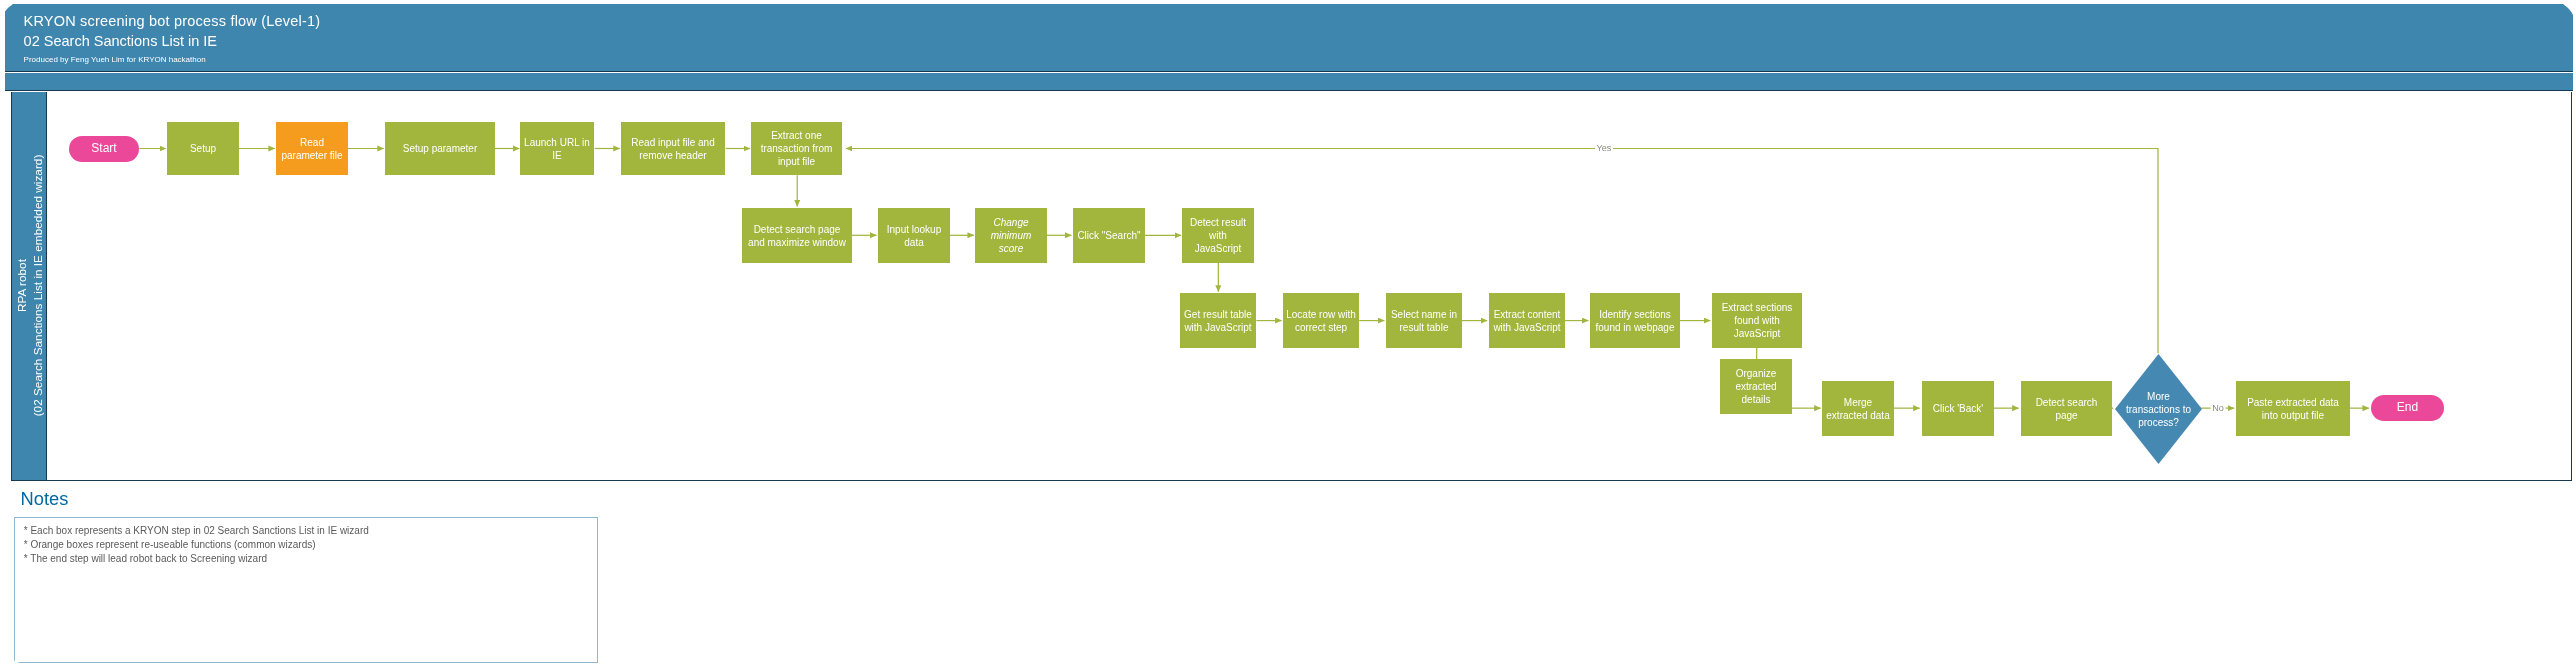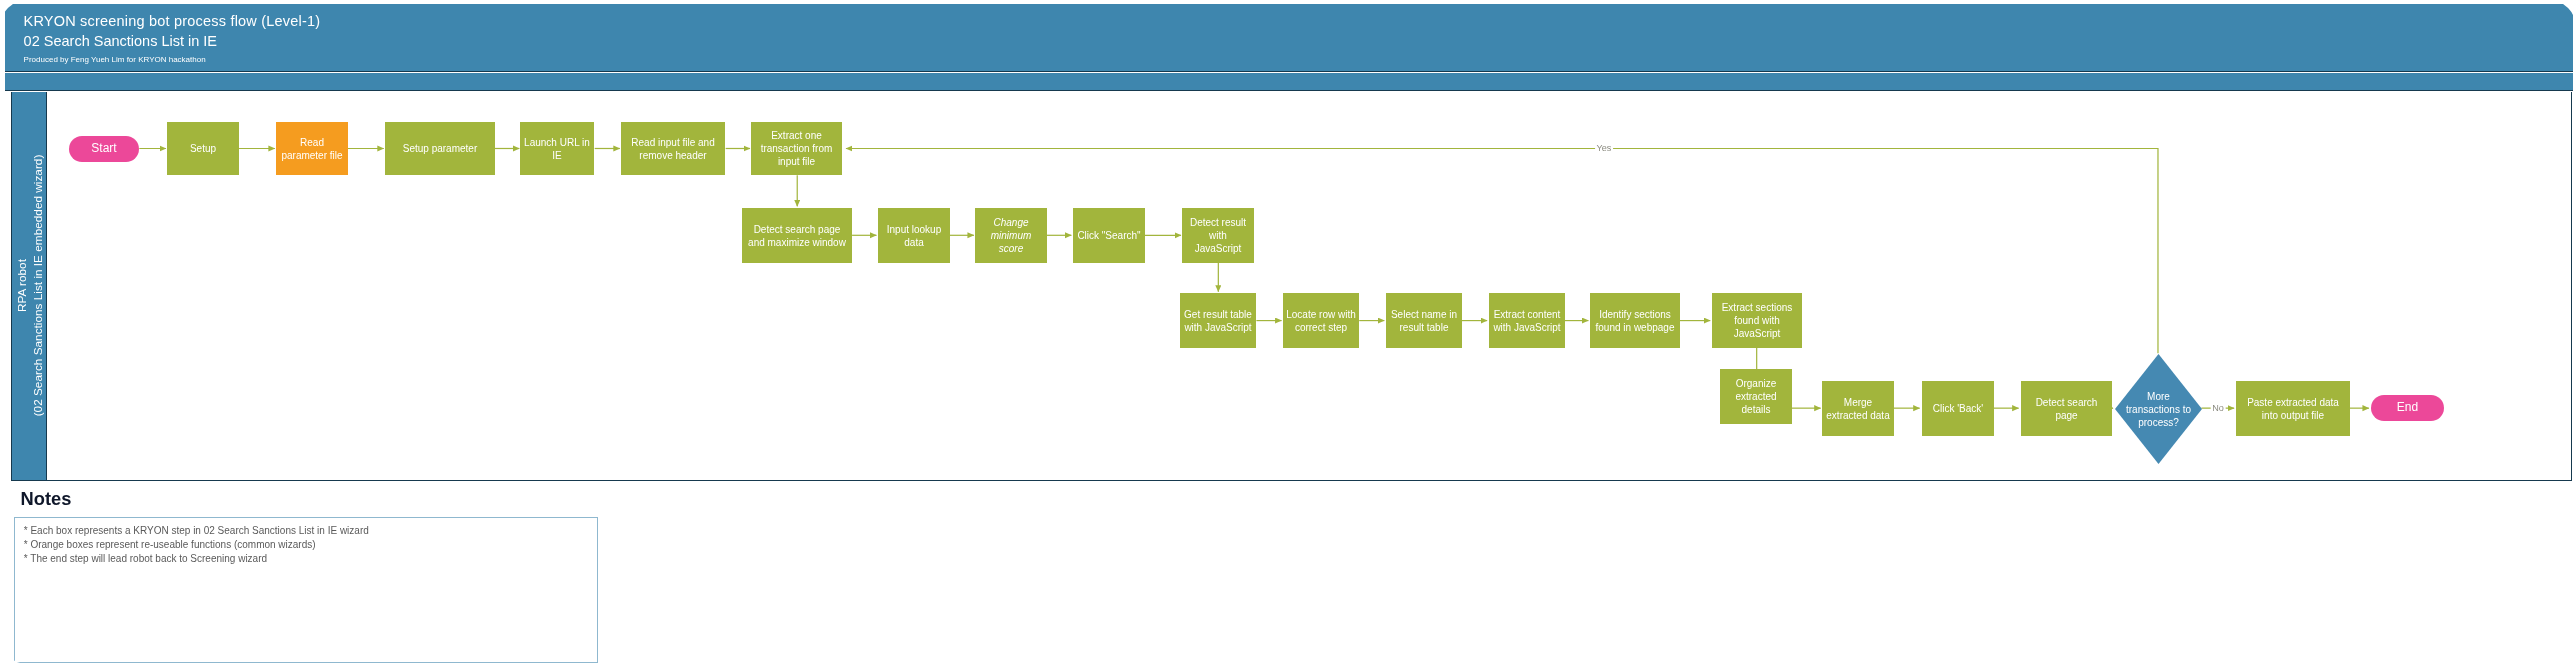--- a/index.html
+++ b/index.html
@@ -48,21 +48,21 @@
     clip-path:polygon(50% 0,100% 50%,50% 100%,0 50%);
     padding:0 10.7px;
   }
   
   .connectors{position:absolute;left:0;top:0;width:2576px;height:664px;}
   .edge-label{
     position:absolute;transform:translate(-50%,-50%);
     background:#ffffff;color:#8b8b80;font-size:9.1px;padding:0 1.5px;line-height:1;
   }
   
-  .notes-heading{position:absolute;left:20.6px;top:488px;font-size:18.3px;color:#0f172a;font-weight:700;}
+  .notes-heading{position:absolute;left:20.6px;top:488px;font-size:18.3px;color:#0369a1;font-weight:400;}
   .notes-box{
     position:absolute;left:13.7px;top:517px;width:584px;height:146px;
     border:0.8px solid #8fb8cf;box-sizing:border-box;background:#ffffff;
     padding:6.1px 9.1px;font-size:10px;color:#5a5a5a;line-height:1.4;
   }
 </style>
 </head>
 <body>
 
 <div class="page">
@@ -144,21 +144,21 @@
   <div class="node green" style="left:1073px;top:208px;width:72px;height:55px;">Click "Search"</div>
   <div class="node green" style="left:1182px;top:208px;width:72px;height:55px;">Detect result with JavaScript</div>
 
   <div class="node green" style="left:1180px;top:293px;width:76px;height:55px;">Get result table with JavaScript</div>
   <div class="node green" style="left:1283px;top:293px;width:76px;height:55px;">Locate row with correct step</div>
   <div class="node green" style="left:1386px;top:293px;width:76px;height:55px;">Select name in result table</div>
   <div class="node green" style="left:1489px;top:293px;width:76px;height:55px;">Extract content with JavaScript</div>
   <div class="node green" style="left:1590px;top:293px;width:90px;height:55px;">Identify sections found in webpage</div>
   <div class="node green" style="left:1712px;top:293px;width:90px;height:55px;">Extract sections found with JavaScript</div>
 
-  <div class="node green" style="left:1720px;top:369px;width:72px;height:55px;">Organize extracted details</div>
+  <div class="node green" style="left:1720px;top:359px;width:72px;height:55px;">Organize extracted details</div>
   <div class="node green" style="left:1822px;top:381px;width:72px;height:55px;">Merge extracted data</div>
   <div class="node green" style="left:1922px;top:381px;width:72px;height:55px;">Click 'Back'</div>
   <div class="node green" style="left:2021px;top:381px;width:91px;height:55px;">Detect search page</div>
   <div class="node diamond" style="left:2115px;top:354px;width:87px;height:110px;">More transactions to process?</div>
   <div class="node green" style="left:2236px;top:381px;width:114px;height:55px;">Paste extracted data into output file</div>
   <div class="node pill" style="left:2371px;top:395px;width:73px;height:26px;">End</div>
 
   <div class="notes-heading">Notes</div>
   <div class="notes-box">
     <div>* Each box represents a KRYON step in 02 Search Sanctions List in IE wizard</div>

